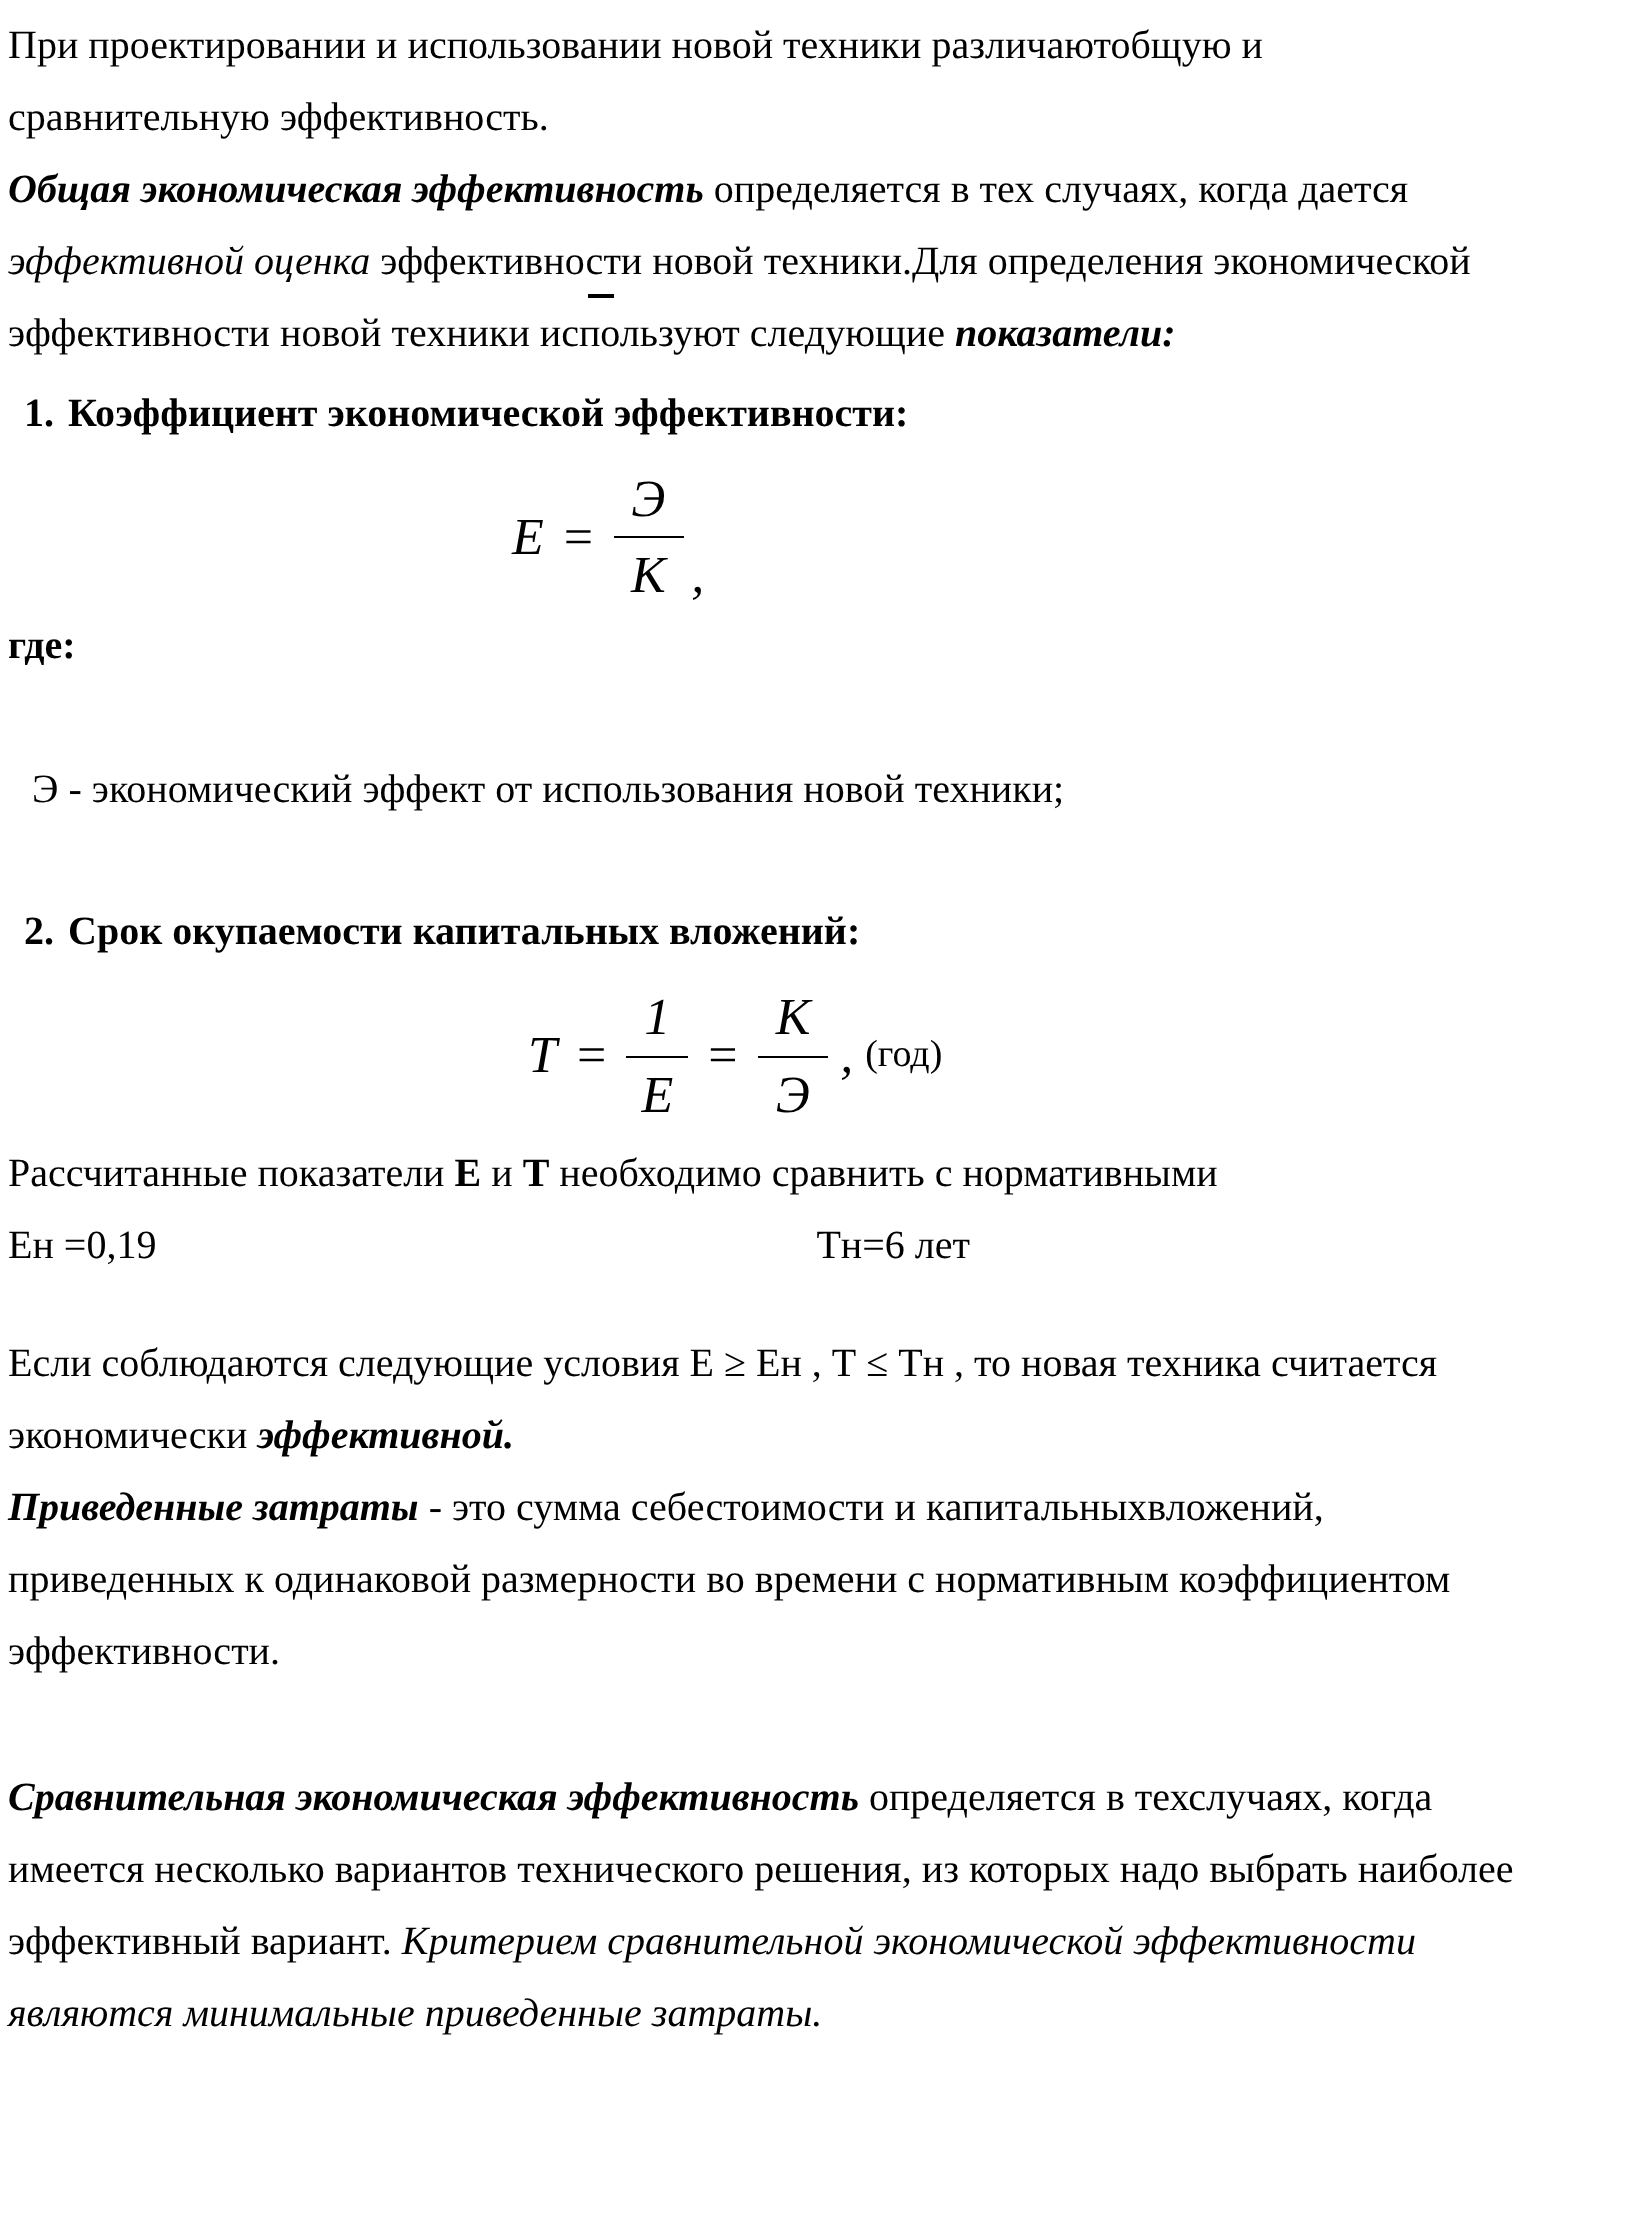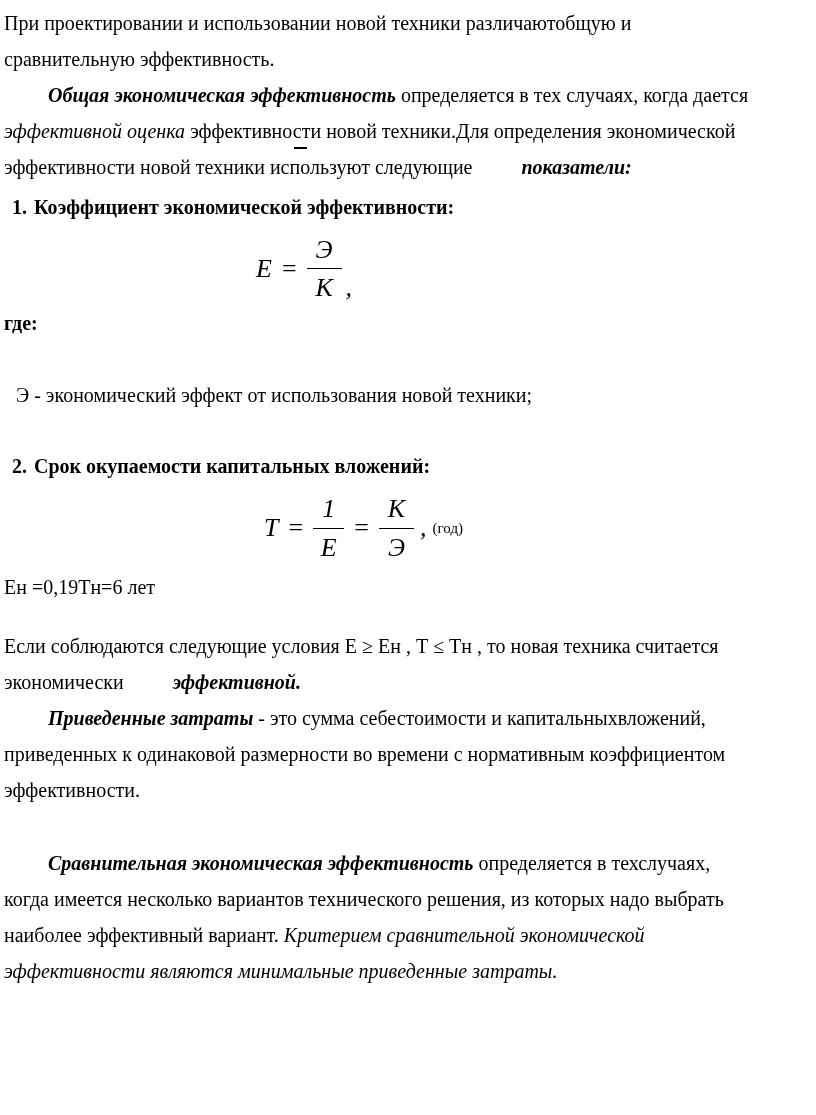--- a/index.html
+++ b/index.html
@@ -9,21 +9,21 @@
     height: 1115px;
     background: #ffffff;
     color: #000000;
     font-family: "Liberation Serif", serif;
     font-size: 20px;
     overflow: hidden;
     position: relative;
   }
   .page { padding: 5px 58px 0 4px; }
   .para { margin: 0; line-height: 36px; }
-  .bi { font-weight: bold; font-style: italic; margin-left: 44px; }
+  .bi { font-weight: bold; font-style: italic; }
   .it { font-style: italic; }
   .b  { font-weight: bold; }
 
   .heading { font-weight: bold; margin: 4px 0 0 0; line-height: 37px; }
   .heading .h-num { padding-left: 8px; }
   .heading .h-label { padding-left: 7px; }
   .heading--two { margin-top: 35px; }
 
   .formula {
     display: flex;
@@ -33,28 +33,28 @@
     line-height: 1.2;
   }
   .formula--one { margin: 8px 0 2px 252px; }
   .formula--two { margin: 8px 0 6px 260px; }
   .f-eq { font-style: normal; padding: 0 10px; }
   .frac { display: inline-flex; flex-direction: column; align-items: center; text-align: center; }
   .frac .num { padding: 0 9px 3px; border-bottom: 1.6px solid #000; }
   .frac .den { padding-top: 3px; }
   .f-comma-low { align-self: flex-end; padding-left: 4px; }
   .f-comma-mid { padding-left: 6px; }
-  .f-unit { font-style: normal; font-size: 15px; padding-left: 6px; }
+  .f-unit { font-style: normal; font-size: 19px; padding-left: 6px; }
 
   .where { margin: 0; line-height: 36px; font-weight: bold; }
   .defs { margin-top: 36px; line-height: 30px; }
   .def-line { margin: 12px; }
 
   .norms { line-height: 37px; margin: 0; }
-  .norm-t { }
+  .norm-t { margin-left: 330px; }
 
   .gap-top-sm { margin-top: 22px; }
   .gap-top-lg { margin-top: 37px; }
 
   .stray-underline {
     position: absolute;
     left: 294px;
     top: 147px;
     width: 13px;
     height: 2px;
@@ -99,20 +99,21 @@
     </span>
     <span class="f-eq">=</span>
     <span class="frac">
       <span class="num">К</span>
       <span class="den">Э</span>
     </span>
     <span class="f-comma-mid">,</span>
     <span class="f-unit">(год)</span>
   </div>
 
+  <p class="para"><span>Рассчитанные показатели </span><span class="b">Е</span><span> и </span><span class="b">Т</span><span> необходимо сравнить с нормативными</span></p>
 
   <p class="para norms"><span>Ен =0,19</span><span class="norm-t">Тн=6 лет</span></p>
 
   <p class="para gap-top-sm"><span>Если соблюдаются следующие условия Е ≥ Ен , Т ≤ Тн , то новая техника считается экономически </span><span class="bi">эффективной.</span></p>
 
   <p class="para"><span class="bi">Приведенные затраты</span><span> - это сумма себестоимости и капитальныхвложений, приведенных к одинаковой размерности во времени с нормативным коэффициентом эффективности.</span></p>
 
   <p class="para gap-top-lg"><span class="bi">Сравнительная экономическая эффективность</span><span> определяется в техслучаях, когда имеется несколько вариантов технического решения, из которых надо выбрать наиболее эффективный вариант.  </span><span class="it">Критерием сравнительной экономической эффективности являются минимальные приведенные затраты.</span></p>
 
 </div>

